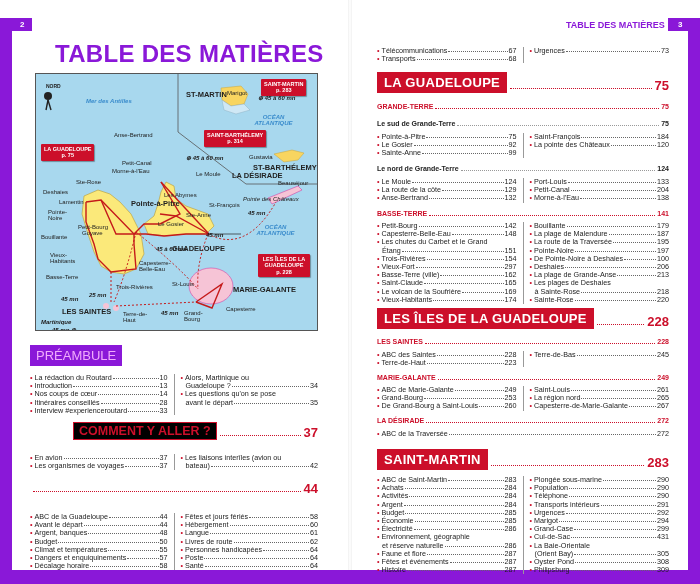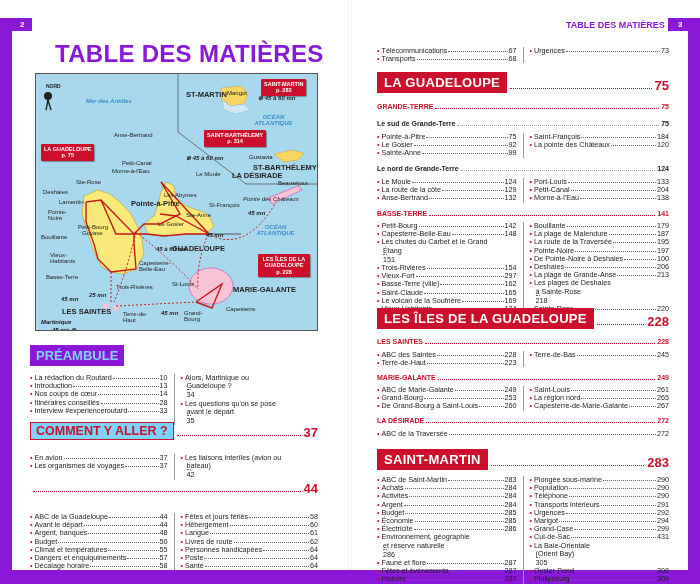--- a/index.html
+++ b/index.html
@@ -19,39 +19,39 @@
   .map { position: absolute; left: 35px; top: 73px; width: 283px; height: 258px; background: #a8d8ee; border: 1px solid #555; overflow: hidden; }
   .map svg { position: absolute; left: 0; top: 0; }
   .map .lbl { position: absolute; font-size: 6px; color: #222; white-space: nowrap; line-height: 1; }
   .map .lbl.b { font-weight: bold; font-size: 7.5px; }
   .map .lbl.sea { color: #3a8ccc; font-style: italic; font-weight: bold; text-align: center; }
   .map .tag { position: absolute; background: #cc0f2a; color: #fff; font-size: 5.5px; font-weight: bold; text-align: center; padding: 2px 3px; line-height: 1.15; border-radius: 1px; box-shadow: 1px 1px 1px rgba(0,0,0,0.35); }
   .map .ferry { position: absolute; font-size: 6px; font-style: italic; font-weight: bold; color: #222; white-space: nowrap; }
 
   
   .sec-head { position: absolute; display: flex; align-items: flex-end; }
-  .sec-box-fill { background: #8a18d8; color: #7dd3fc; font-weight: bold; font-size: 13px; padding: 3px 6px; }
+  .sec-box-fill { background: #8a18d8; color: #f0abfc; font-weight: normal; font-size: 13px; padding: 3px 6px; }
   .sec-box-red { background: #cc0f2a; color: #fff; font-weight: bold; font-size: 13px; padding: 3px 7px; letter-spacing: 0.3px; }
-  .sec-box-outline { border: 1.5px solid #cc0f2a; color: #cc0f2a; font-weight: bold; font-size: 12.5px; padding: 1px 5px; background: #7dd3fc; }
+  .sec-box-outline { border: 1.5px solid #cc0f2a; color: #cc0f2a; font-weight: bold; font-size: 12.5px; padding: 1px 5px; background: #000000; margin-left: 43px; }
   .sec-leader { flex: 1; border-bottom: 1px dotted #cc0f2a; margin: 0 3px 4px 3px; }
   .sec-page { color: #cc0f2a; font-weight: bold; font-size: 13px; }
 
   .sub-head { position: absolute; display: flex; align-items: baseline; font-size: 7px; font-weight: bold; }
   .sub-head.red { color: #cc0f2a; }
   .sub-head .lead { flex: 1; border-bottom: 1px dotted #999; margin: 0 2px; }
   .sub-head.red .lead { border-bottom-color: #cc0f2a; }
 
   .cols { position: absolute; display: flex; }
   .col { flex: 1; }
   .col + .col { border-left: 1px solid #999; margin-left: 6px; padding-left: 6px; }
   .item { display: flex; align-items: baseline; font-size: 7.2px; line-height: 8.2px; color: #222; }
   .item .bul { color: #cc0f2a; margin-right: 2px; }
   .item .lead { flex: 1; border-bottom: 1px dotted #666; margin: 0 1px; min-width: 4px; transform: translateY(-1px); }
   .item .pg { text-align: right; }
-  .item.cont { padding-left: 5px; flex-direction: column; }
+  .item.cont { padding-left: 5px; }
 </style>
 </head>
 <body>
 
 <div class="left-bar"></div>
 <div class="left-tab">2</div>
 <div class="right-tab">3</div>
 <div class="right-bar"></div>
 <div class="bottom-bar"></div>
 <div class="spine"></div>

